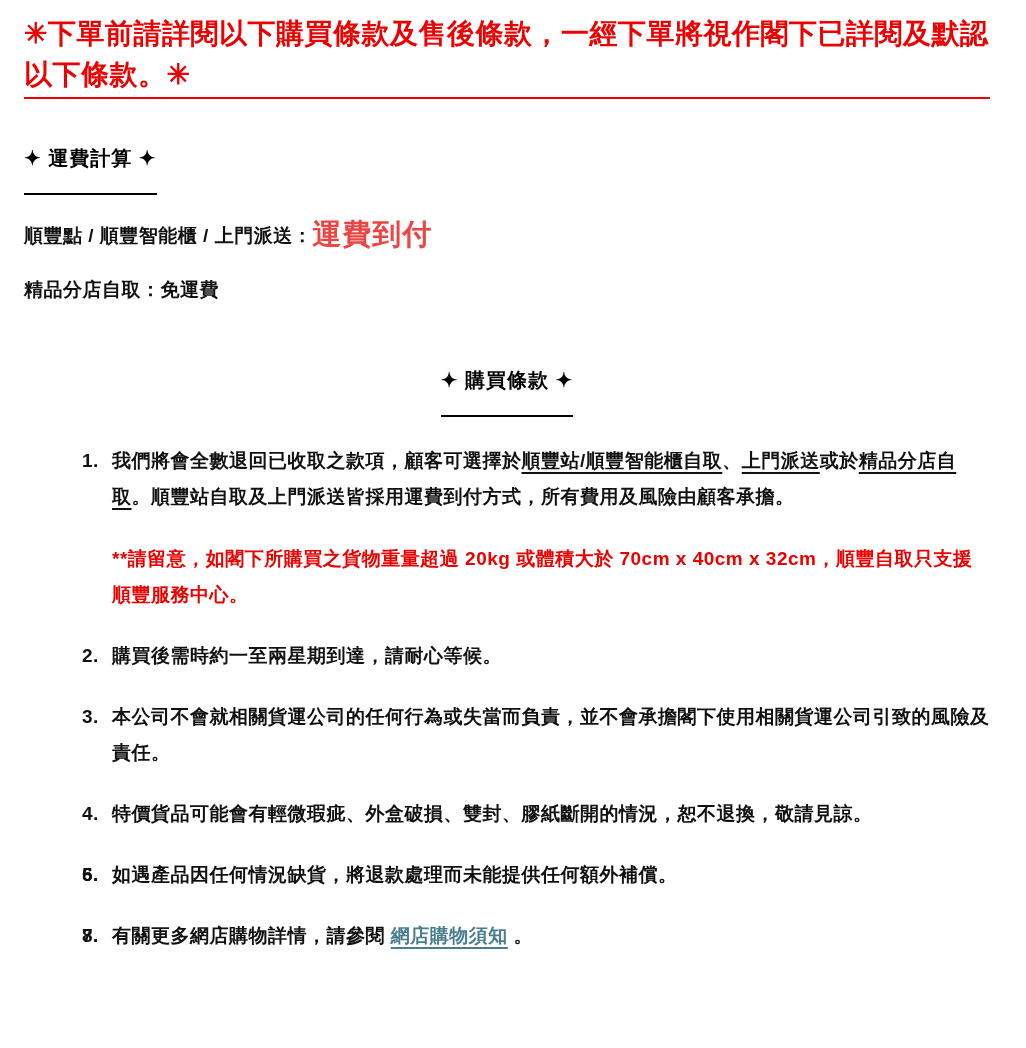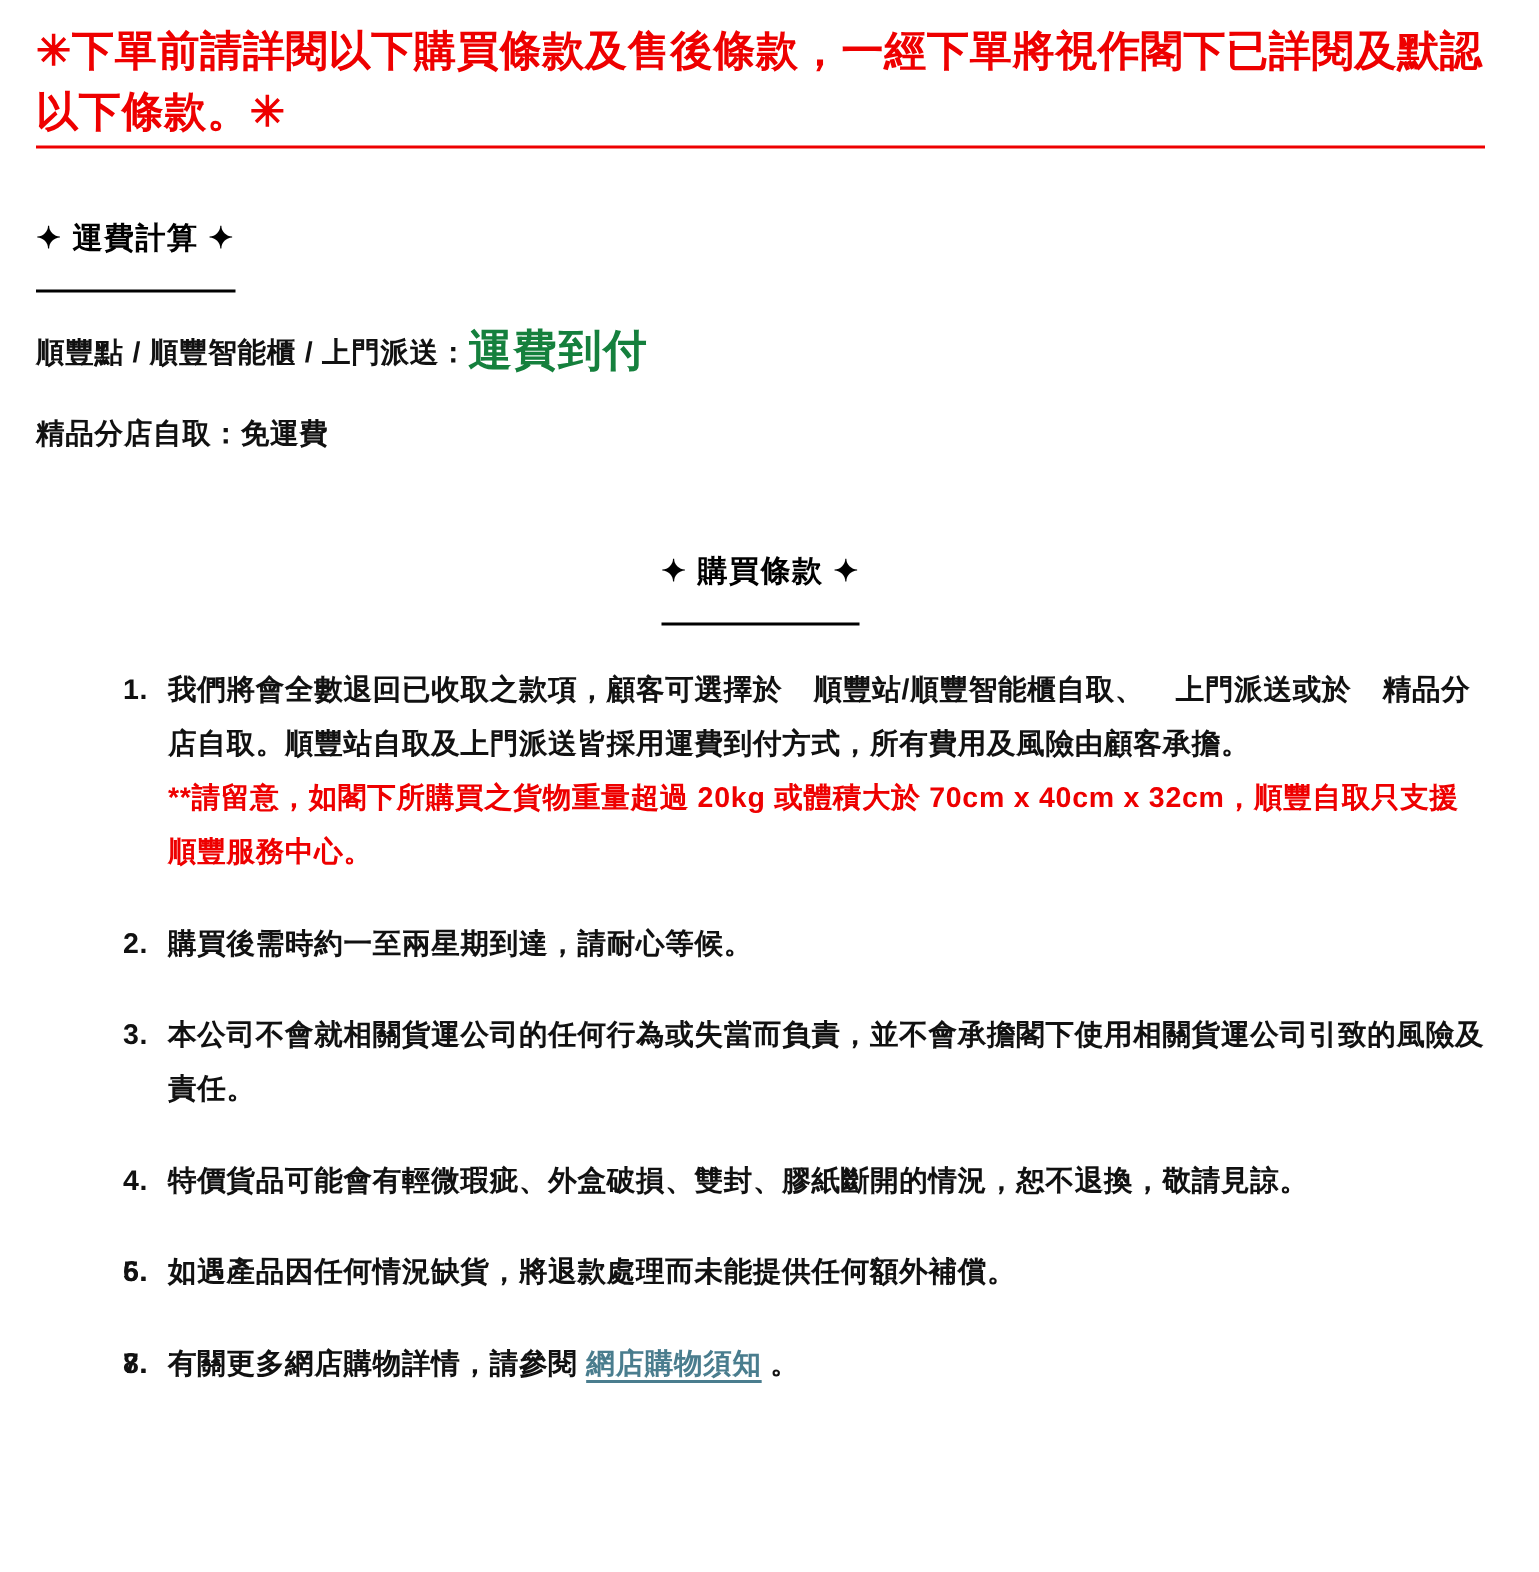--- a/index.html
+++ b/index.html
@@ -46,21 +46,21 @@
   .heading-terms   { margin-top: 62px; text-align: center; }
 
   
   .ship-line {
     margin-top: 24px;
     font-size: 19px;
     line-height: 30px;
     letter-spacing: 0.5px;
   }
   .ship-line .fee-cod {
-    color: #15803d;
+    color: #ef4444;
     font-size: 29px;
     vertical-align: -2px;
     letter-spacing: 1px;
   }
   .ship-line.pickup { }
 
   
   .terms-list {
     list-style: none;
     margin: 26px 0 0 0;
@@ -72,26 +72,27 @@
     line-height: 36px;
     margin-bottom: 25px;
     letter-spacing: 0.5px;
   }
   .terms-list li .num {
     position: absolute;
     left: -30px;
     top: 0;
   }
   .u-seg {
+    text-decoration: underline;
     text-decoration-thickness: 2px;
     text-underline-offset: 5px;
-    margin-left: 21px;
   }
   .red-note {
     color: #ee0000;
+    margin-top: 26px;
   }
   .link {
     color: #4a7d8e;
     text-decoration: underline;
     text-decoration-thickness: 2px;
     text-underline-offset: 5px;
     cursor: pointer;
   }
 </style>
 </head>

